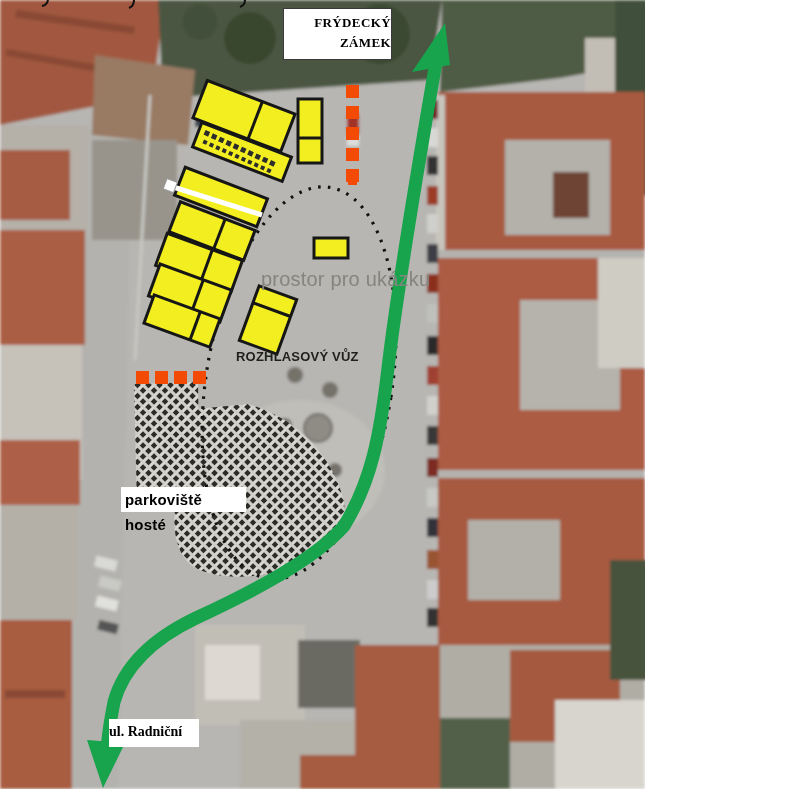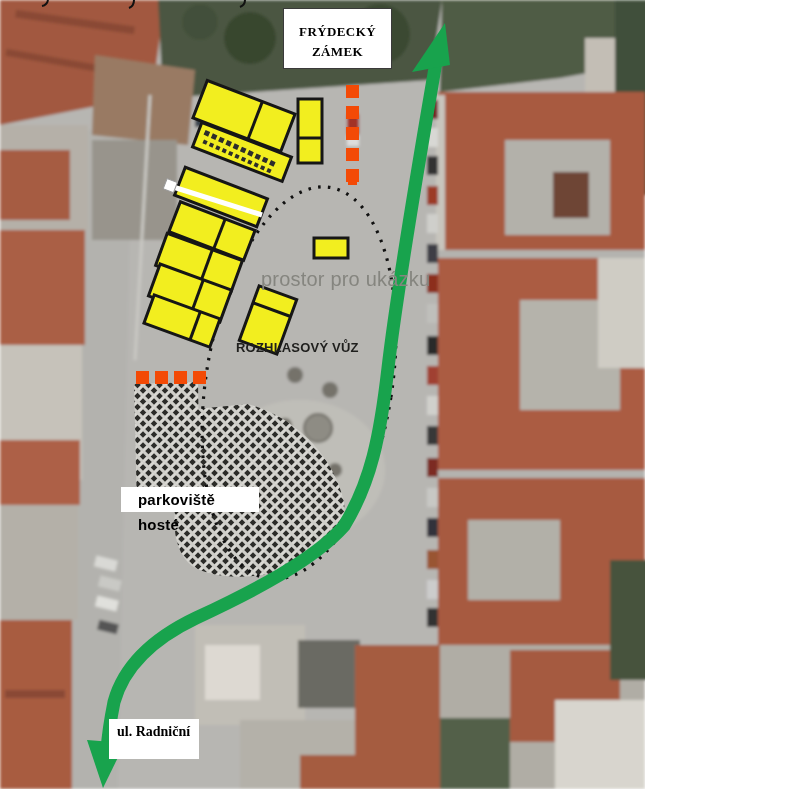--- a/index.html
+++ b/index.html
@@ -3,27 +3,27 @@
 <meta charset="utf-8">
 <style>
   html,body{margin:0;padding:0;background:#ffffff;}
   .canvas{position:relative;width:800px;height:789px;background:#ffffff;overflow:hidden;
           font-family:"Liberation Sans",sans-serif;}
   .canvas svg{position:absolute;left:0;top:0;}
   .lbl{position:absolute;}
   .box{background:#ffffff;color:#000;}
   .castle-box{left:283px;top:8px;width:107px;height:46px;border:1px solid #3a3a3a;
               font-family:"Liberation Serif",serif;font-weight:bold;font-size:13px;
-              text-align:center;line-height:1.55;padding-top:13px;white-space:pre-line;letter-spacing:.4px;}
+              text-align:right;line-height:1.55;padding-top:4px;white-space:pre-line;letter-spacing:.4px;}
   .demo-label{left:261px;top:268px;color:#85857f;font-size:20px;letter-spacing:.2px;}
-  .radio-label{left:236px;top:340px;color:#1f1f1d;font-weight:bold;font-size:13px;letter-spacing:.2px;}
+  .radio-label{left:236px;top:349px;color:#1f1f1d;font-weight:bold;font-size:13px;letter-spacing:.2px;}
   .parking-box{left:121px;top:487px;width:121px;height:25px;font-weight:bold;font-size:15px;
-               line-height:25px;padding-left:17px;letter-spacing:.2px;}
-  .street-box{left:109px;top:719px;width:90px;height:40px;font-family:"Liberation Serif",serif;
-              font-weight:bold;font-size:14px;line-height:1.1;padding:5px 0 0 8px;box-sizing:border-box;}
+               line-height:25px;padding-left:4px;letter-spacing:.2px;}
+  .street-box{left:109px;top:719px;width:90px;height:28px;font-family:"Liberation Serif",serif;
+              font-weight:bold;font-size:14px;line-height:1.1;padding:5px 0 0 0;box-sizing:border-box;}
 </style>
 </head>
 <body>
 
 <div class="canvas">
 
 <svg width="800" height="789" viewBox="0 0 800 789">
   <defs>
     <clipPath id="photoClip">
           <rect x="0" y="0" width="645" height="789"></rect>

